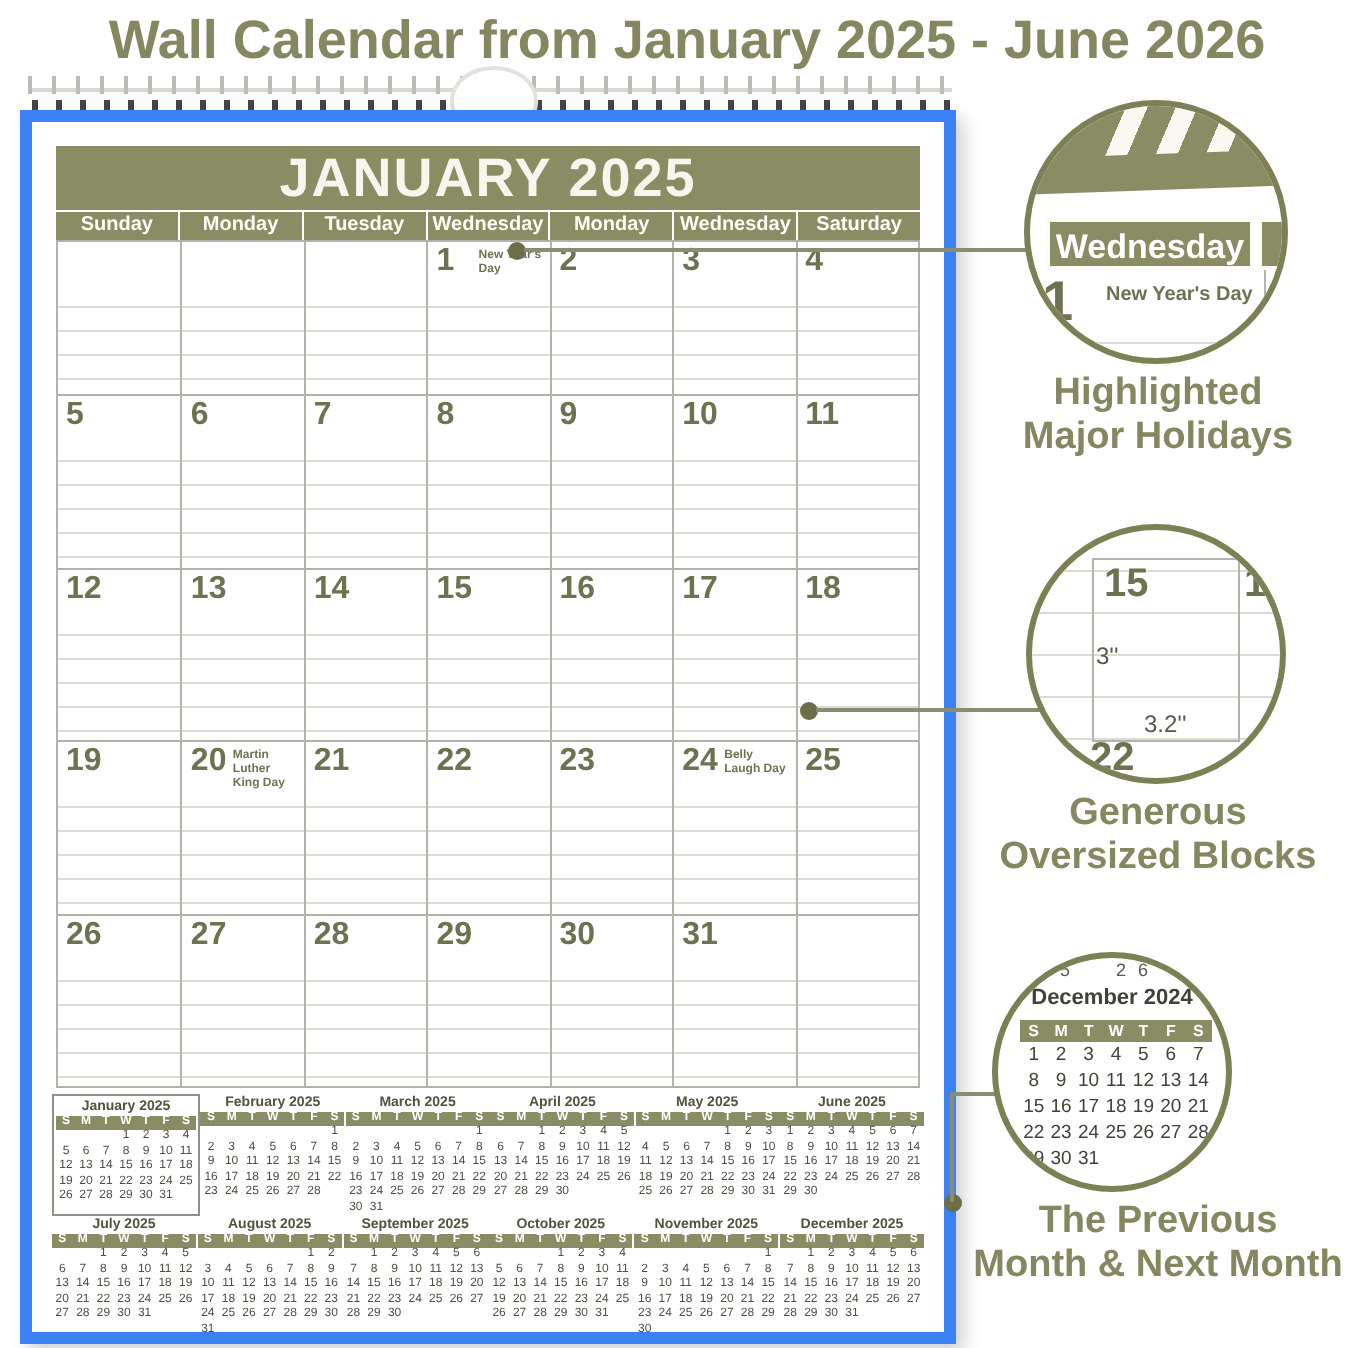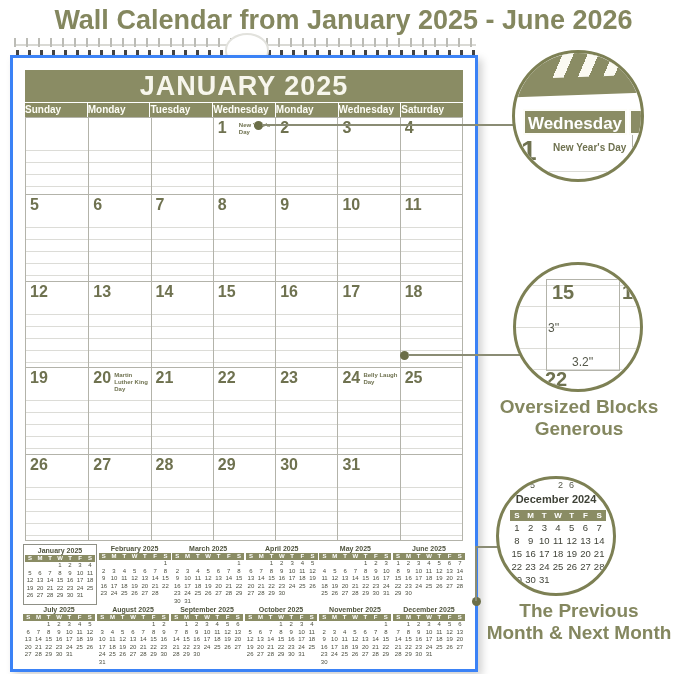--- a/index.html
+++ b/index.html
@@ -18,28 +18,28 @@
         repeating-linear-gradient(90deg,#bcbcb6 0 2px,transparent 2px 12px),
         repeating-linear-gradient(90deg,#454545 0 3px,transparent 3px 12px);
       background-size:100% 9px,100% 7px;
       background-position:0 0,2px 12px;
       background-repeat:no-repeat;}
   .spiral-wire{position:absolute;left:14px;top:44px;width:462px;height:2px;background:#d9d9d4;}
   .hook{position:absolute;left:225px;top:33px;width:40px;height:30px;background:#fff;
         border:2px solid #e2e2dd;border-radius:50% 50% 46% 46%;}
   
   .page{position:absolute;left:10px;top:55px;width:468px;height:617px;background:#fff;
-        border:3px solid #3b82f6;box-shadow:4px 4px 8px rgba(0,0,0,.18);box-sizing:border-box;}
+        border:6px solid #3b82f6;box-shadow:4px 4px 8px rgba(0,0,0,.18);box-sizing:border-box;}
   .banner{position:absolute;left:12px;right:12px;top:12px;height:32px;background:var(--olive);
           color:#f7f6ec;font-size:27px;font-weight:bold;text-align:center;line-height:32px;
           letter-spacing:1px;}
   .weekday-row{position:absolute;left:12px;right:12px;top:45px;height:14px;display:grid;
                grid-template-columns:repeat(7,1fr);gap:1px;}
   .weekday-row span{background:var(--olive);color:#fdfdf6;font-size:10px;font-weight:bold;
-                    text-align:left;line-height:14px;}
+                    text-align:center;line-height:14px;}
   .grid{position:absolute;left:12px;right:12px;top:59px;height:424px;
         border:1px solid var(--grid-border);display:flex;flex-direction:column;box-sizing:border-box;}
   .week-row{flex:1;display:grid;grid-template-columns:repeat(7,1fr);
             border-top:1px solid var(--grid-border);}
   .week-row:first-child{border-top:none;flex:0 0 76px;}
   .day-cell{position:relative;border-left:1px solid var(--grid-border);overflow:hidden;}
   .day-cell:first-child{border-left:none;}
   .cell-lines{position:absolute;left:0;right:0;top:21px;bottom:1px;
       background:repeating-linear-gradient(to bottom,transparent 0 11px,var(--rule) 11px 12px);}
   .day-num{position:absolute;left:4px;top:1px;font-size:16px;font-weight:600;color:var(--date);}
@@ -905,33 +905,37 @@
     </div>
     <div class="c1-daybar">Wednesday</div>
     <div class="c1-daybar2"></div>
     <div class="c1-one">1</div>
     <div class="c1-holiday">New Year's Day</div>
     <div class="c1-rule" style="top:118px"></div>
 
     <div class="c1-vline"></div>
     <div class="c1-two">2</div>
   </div>
+  <div class="callout-label" id="l1">
+    <div>Highlighted</div>
+    <div>Major Holidays</div>
+  </div>
 
   <div class="circle" id="c2">
     <div class="c2-lines"></div>
     <div class="c2-rect"></div>
     <div class="c2-15">15</div>
     <div class="c2-16">1</div>
     <div class="c2-h">3''</div>
     <div class="c2-w">3.2''</div>
     <div class="c2-22">22</div>
   </div>
   <div class="callout-label" id="l2">
+    <div>Generous</div>
     <div>Oversized Blocks</div>
-    <div>Generous</div>
   </div>
 
   <div class="circle" id="c3">
     <div class="c3-partial">25  26  2</div>
     <div class="c3-title">December 2024</div>
     <div class="c3-mini">
         <div class="mini zoom">
           <div class="mini-head">
             <span>S</span>
             <span>M</span>

